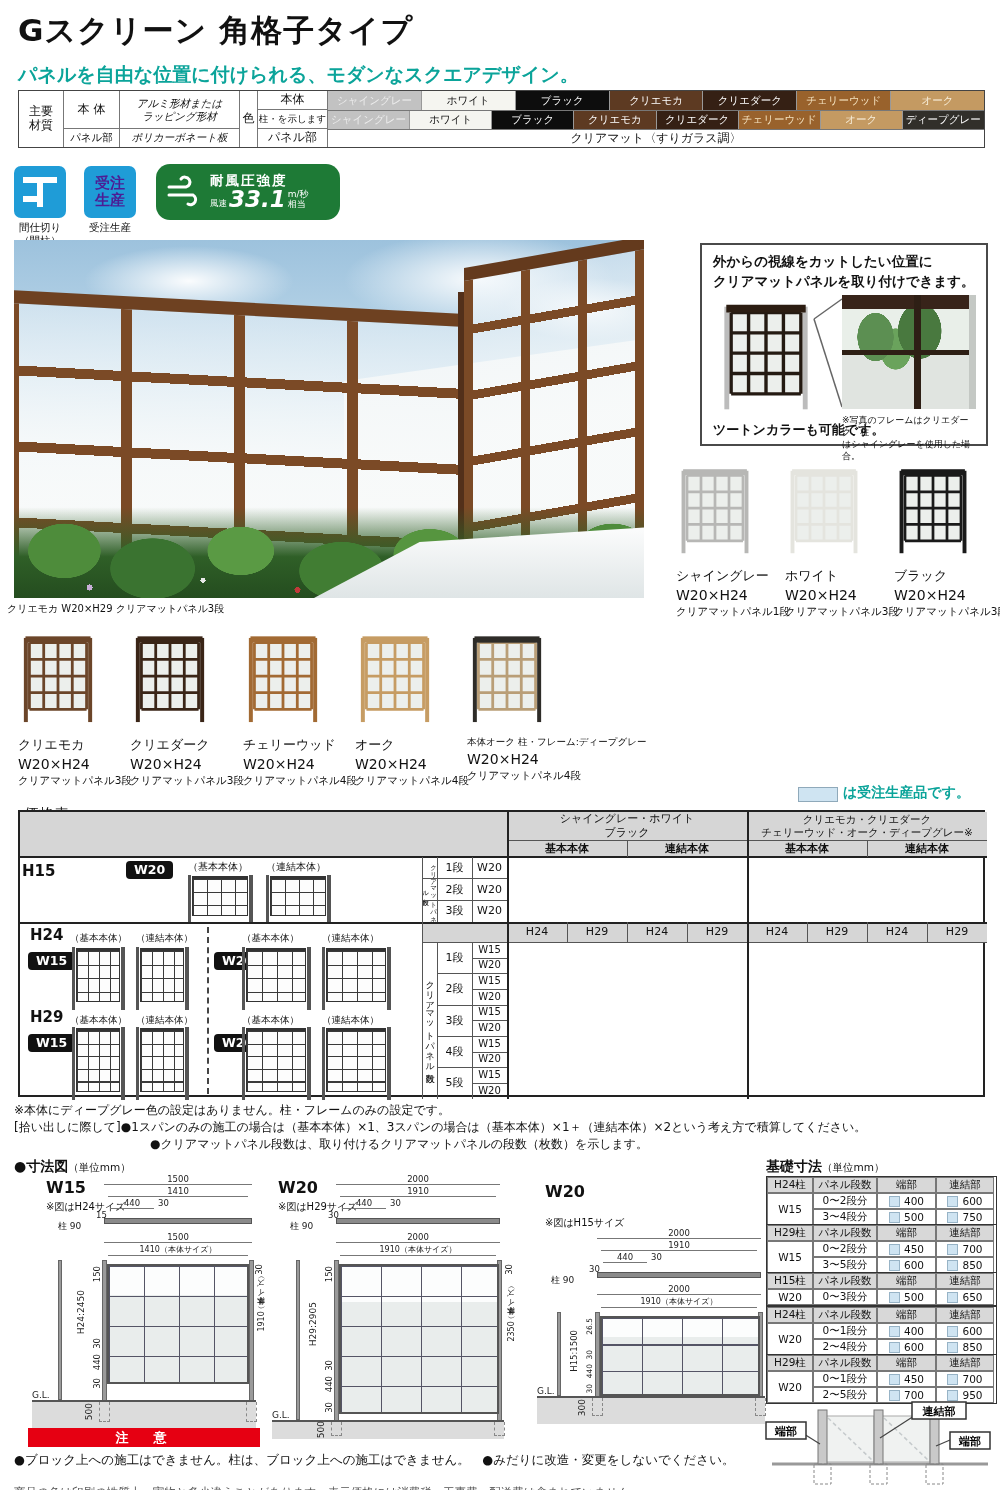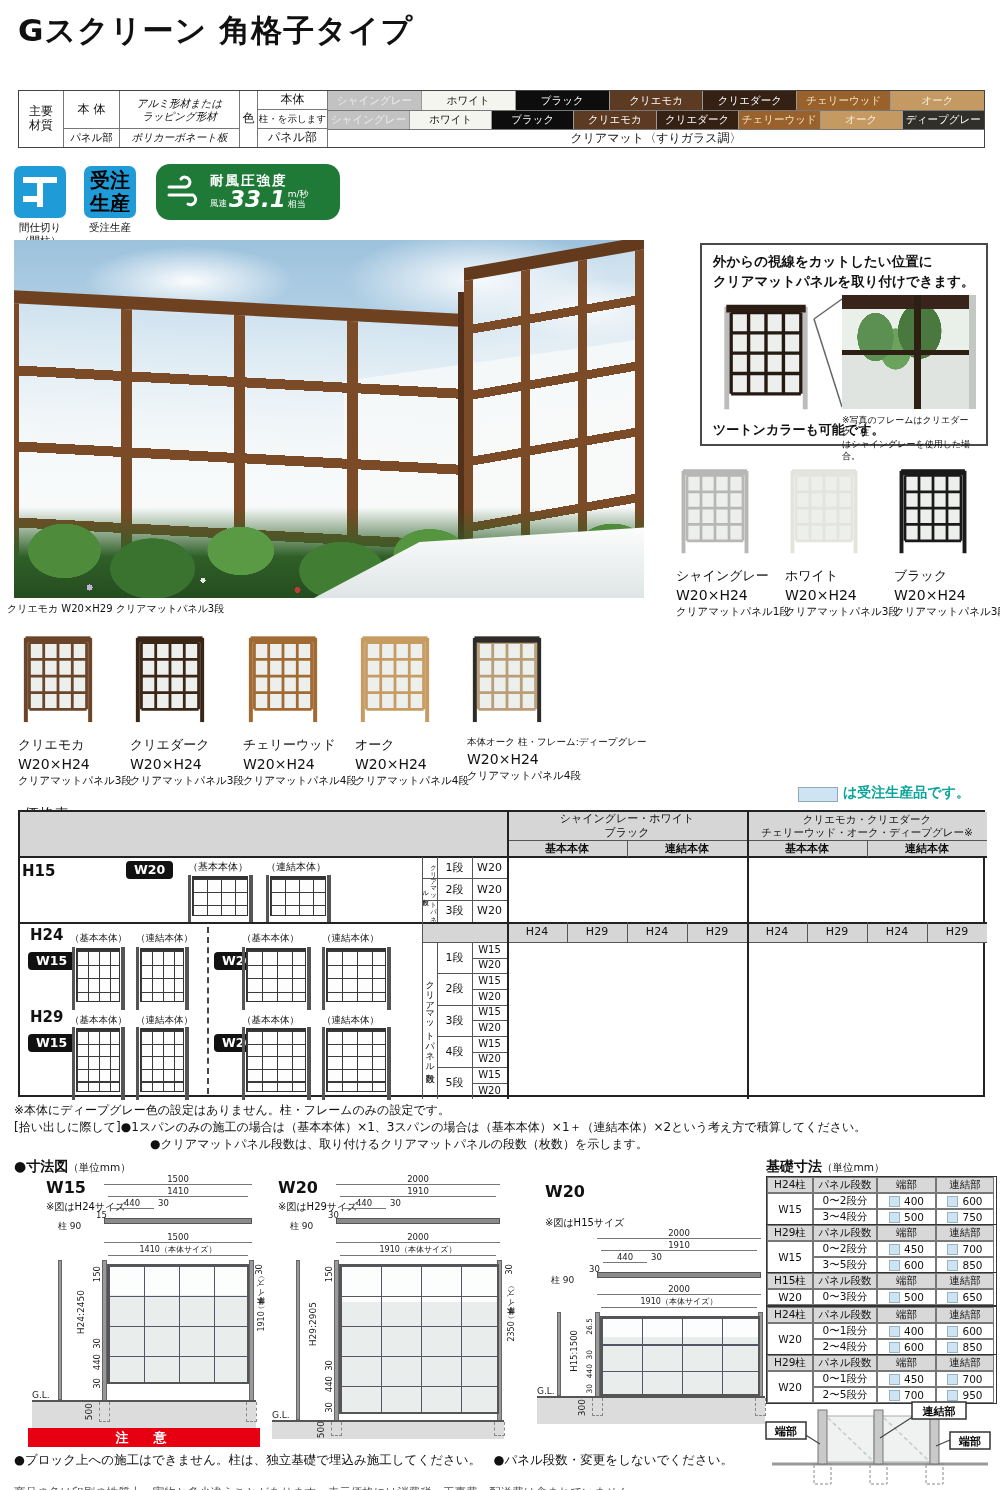--- a/index.html
+++ b/index.html
@@ -25,21 +25,21 @@
   .swrow{display:flex;flex:0 0 auto;height:19px;border-top:1px solid #777;box-sizing:border-box;}
   .swrow:first-child{border-top:none;}
   .sw{flex:1;display:flex;align-items:center;justify-content:center;font-size:10.5px;
       border-left:1px solid #999;box-sizing:border-box;overflow:hidden;white-space:nowrap;}
   .sw:first-child{border-left:none;}
 
   
   .bicon{position:absolute;width:52px;height:52px;background:#1f9cd7;border-radius:7px;}
   .blabel{position:absolute;width:60px;text-align:center;font-size:10.5px;line-height:1.25;}
   .order-txt{width:100%;height:100%;display:flex;align-items:center;justify-content:center;
-             color:#000000;font-weight:bold;font-size:20px;line-height:1.15;text-align:center;}
+             color:#4c1d95;font-weight:bold;font-size:15px;line-height:1.15;text-align:center;}
   .wind{position:absolute;left:156px;top:164px;width:184px;height:56px;background:#1e7a36;
         border-radius:14px;display:flex;align-items:center;color:#fff;padding:0 10px;box-sizing:border-box;}
   .windtxt{margin-left:8px;line-height:1.05;}
   .wt1{font-size:13.5px;font-weight:bold;letter-spacing:2px;}
   .wt2{display:flex;align-items:flex-end;}
   .wt-small{font-size:8.5px;margin-bottom:3px;}
   .wt-big{font-size:23px;font-weight:bold;font-style:italic;margin:0 2px;line-height:1;}
   .wt-unit{font-size:9px;margin-bottom:1px;line-height:1.1;}
 
   
@@ -165,20 +165,21 @@
         color:#fff;font-weight:bold;font-size:13px;display:flex;align-items:center;justify-content:center;letter-spacing:6px;}
   .cline{position:absolute;font-size:12.5px;white-space:nowrap;}
   .foot{position:absolute;left:14px;top:1485px;font-size:11.5px;color:#555;white-space:nowrap;}
 </style>
 </head>
 <body>
 
 <div class="page">
 
   <div class="title">Gスクリーン 角格子タイプ</div>
+  <div class="subtitle">パネルを自由な位置に付けられる、モダンなスクエアデザイン。</div>
 
   <div class="spec">
     <div class="col" style="width:44px;">
       <div class="cell pre" style="height:100%;">主要
 材質</div>
     </div>
     <div class="col" style="width:56px;">
       <div class="cell h39">本 体</div>
       <div class="cell h19 fs10">パネル部</div>
     </div>
@@ -791,16 +792,16 @@
       <rect x="2" y="22" width="40" height="17" fill="#fff" stroke="#333" stroke-width="1.5"></rect>
       <text x="22" y="35" text-anchor="middle">端部</text>
       <rect x="148" y="2" width="54" height="17" fill="#fff" stroke="#333" stroke-width="1.5"></rect>
       <text x="175" y="15" text-anchor="middle">連結部</text>
       <rect x="186" y="32" width="40" height="17" fill="#fff" stroke="#333" stroke-width="1.5"></rect>
       <text x="206" y="45" text-anchor="middle">端部</text>
     </g>
   </svg>
 
   <div class="cbar">注　意</div>
-  <div class="cline" style="left:14px;top:1452px;">●ブロック上への施工はできません。柱は、独立基礎で埋込み施工してください。　●パネル段数・変更をしないでください。</div>
+  <div class="cline" style="left:14px;top:1452px;">●ブロック上への施工はできません。柱は、ブロック上への施工はできません。　●みだりに改造・変更をしないでください。</div>
   <div class="foot">商品の色は印刷の性質上、実物と多少違うことがあります。表示価格には消費税、工事費、配送費は含まれていません。</div>
 
 </div>
 
 </body></html>

